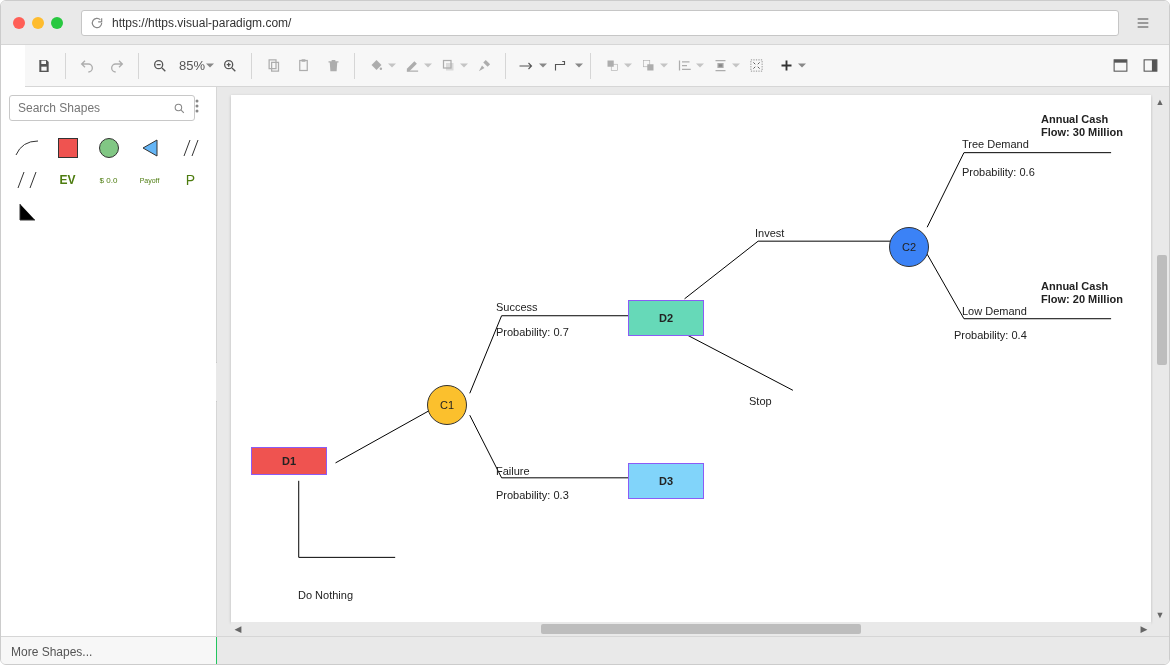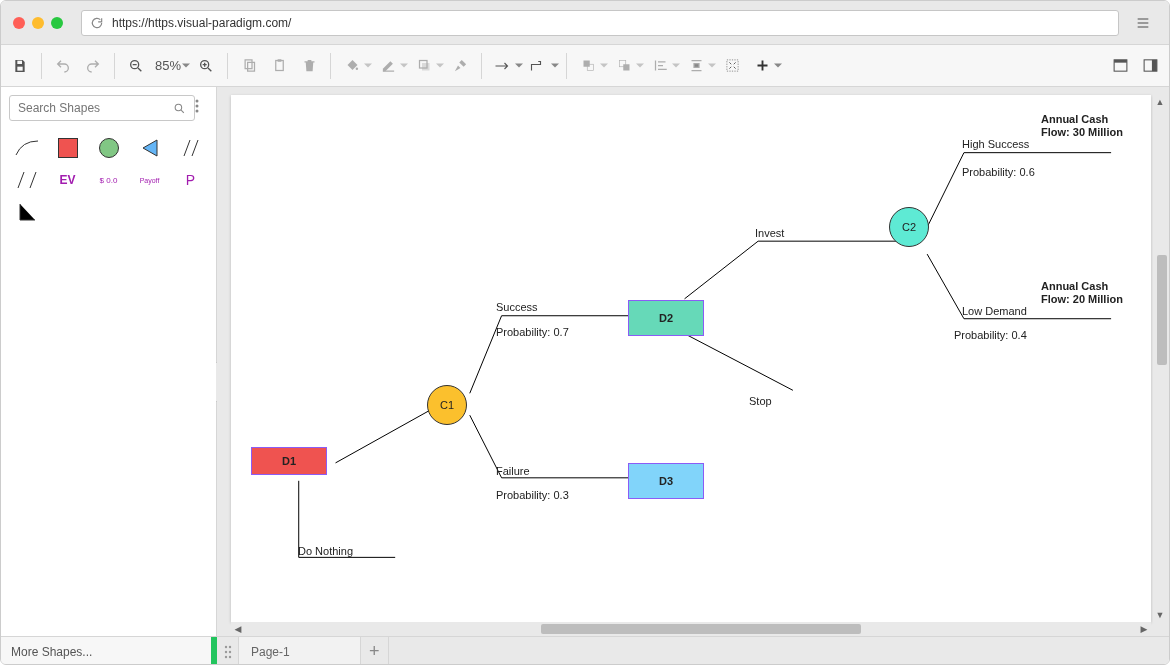--- a/index.html
+++ b/index.html
@@ -7,42 +7,42 @@
 
 
 .titlebar { height:44px; background:#e9e9e9; display:flex; align-items:center; padding:0 12px; border-bottom:1px solid #d6d6d6; }
 .dots { display:flex; gap:7px; margin-right:18px; }
 .dot { width:12px; height:12px; border-radius:50%; }
 .url-bar { flex:1; height:26px; background:#fff; border:1px solid #c6c6c6; border-radius:3px; display:flex; align-items:center; padding:0 8px; font-size:12px; color:#333; }
 .url-bar svg { margin-right:8px; }
 .hamburger { width:28px; height:28px; display:flex; align-items:center; justify-content:center; margin-left:10px; color:#808080; cursor:pointer; }
 
 
-.toolbar { height:42px; background:#f7f7f7; border-bottom:1px solid #d6d6d6; display:flex; align-items:center; padding:0 4px; gap:0; }
+.toolbar { height:42px; background:#f7f7f7; border-bottom:1px solid #d6d6d6; display:flex; align-items:center; padding:0 4px; gap:0;margin-left:24px; }
 .tb-btn { width:30px; height:30px; display:flex; align-items:center; justify-content:center; color:#555; cursor:pointer; }
 .tb-btn svg { display:block; }
 .tb-sep { width:1px; height:26px; background:#d6d6d6; margin:0 6px; }
 .zoom-label { font-size:13px; color:#555; padding:0 4px; }
 .tb-drop { width:10px; margin-left:-4px; }
 .dim { opacity:.45; }
 .toolbar-right { margin-left:auto; display:flex; }
 
 
 .content { display:flex; height:calc(665px - 44px - 42px - 30px); }
 
 
 .sidebar { width:216px; background:#fff; border-right:1px solid #d6d6d6; display:flex; flex-direction:column; position:relative; }
 .search-row { display:flex; align-items:center; padding:8px 8px 6px; }
 .search-box { flex:1; height:26px; border:1px solid #c8c8c8; border-radius:3px; display:flex; align-items:center; padding:0 8px; font-size:12px; color:#999; }
 .search-box input { border:0; outline:0; flex:1; font-size:12px; }
 .side-menu-btn { width:14px; color:#888; cursor:pointer; }
 .panel-title { display:flex; align-items:center; font-size:13px; font-weight:bold; padding:6px 8px; color:#444; background:#f2f2f2; cursor:pointer; }
 .panel-title svg { margin-right:4px; }
 .palette { padding:10px 8px; display:grid; grid-template-columns:repeat(5,1fr); gap:10px 6px; align-items:center; justify-items:center; }
-.pal { width:28px; height:22px; display:flex; align-items:center; justify-content:center; font-size:10px; color:#a21caf; cursor:pointer; }
+.pal { width:28px; height:22px; display:flex; align-items:center; justify-content:center; font-size:10px; color:#4d7c0f; cursor:pointer; }
 .splitter { position:absolute; right:-6px; top:50%; width:6px; height:40px; background:#e9e9e9; border:1px solid #c8c8c8; border-left:0; display:flex; align-items:center; justify-content:center; font-size:8px; color:#888; cursor:ew-resize; }
 
 
 .canvas-wrap { flex:1; background:#e9e9e9; position:relative; }
 .canvas { position:absolute; left:14px; top:8px; right:18px; bottom:14px; background:#fff; box-shadow:0 1px 3px rgba(0,0,0,.2); overflow:hidden; }
 .vscroll { position:absolute; right:2px; top:8px; bottom:14px; width:14px; background:#e9e9e9; }
 .vscroll-arrow { position:absolute; left:0; width:14px; height:14px; display:flex; align-items:center; justify-content:center; font-size:9px; color:#666; cursor:pointer; }
 .vscroll-thumb { position:absolute; right:0; width:10px; background:#bdbdbd; border-radius:2px; cursor:pointer; }
 .hscroll { position:absolute; left:14px; right:18px; bottom:0; height:14px; background:#e9e9e9; }
 .hscroll-arrow { position:absolute; top:0; width:14px; height:14px; display:flex; align-items:center; justify-content:center; font-size:9px; color:#666; cursor:pointer; }
@@ -50,21 +50,21 @@
 
 
 .node { position:absolute; display:flex; align-items:center; justify-content:center; font-size:11px; color:#222; }
 .decision { border:1px solid #8b5cf6;font-weight:bold; }
 .circle-node { border:1px solid #333; border-radius:50%; }
 .dlabel { position:absolute; font-size:11px; color:#222; white-space:nowrap; }
 .bold { font-weight:bold; }
 
 
 .footer { height:30px; display:flex; background:#e9e9e9; border-top:1px solid #d6d6d6; }
-.more-shapes { width:216px; background:#f7f7f7; border-right:6px solid #22c55e; display:flex; align-items:center; padding:0 10px; font-size:12px; color:#555; cursor:pointer; }
+.more-shapes { width:216px; background:#f7f7f7; border-right:1px solid #22c55e; display:flex; align-items:center; padding:0 10px; font-size:12px; color:#555; cursor:pointer; }
 .page-tabs { display:flex; align-items:center; }
 .page-drag { width:22px; height:30px; display:flex; align-items:center; justify-content:center; color:#999; cursor:pointer; border-right:1px solid #d6d6d6; }
 .page-tab { padding:0 70px 0 12px; height:30px; display:flex; align-items:center; font-size:12px; color:#666; background:#f2f2f2; border-right:1px solid #d6d6d6; cursor:pointer; }
 .add-page { width:28px; height:30px; display:flex; align-items:center; justify-content:center; color:#888; font-size:18px; cursor:pointer; border-right:1px solid #d6d6d6; }
 </style>
 </head>
 <body>
 
 <div class="titlebar">
   <div class="dots">
@@ -360,32 +360,32 @@
         </div>
       <div class="node circle-node" style="left:196px;top:290px;width:40px;height:40px;background:#fbc02d">
           <span>C1</span>
         </div>
       <div class="node decision" style="left:397px;top:205px;width:76px;height:36px;background:#66d9b8">
           <span>D2</span>
         </div>
       <div class="node decision" style="left:397px;top:368px;width:76px;height:36px;background:#81d4fa">
           <span>D3</span>
         </div>
-      <div class="node circle-node" style="left:658px;top:112px;width:40px;height:40px;background:#5eead4">
+      <div class="node circle-node" style="left:658px;top:132px;width:40px;height:40px;background:#3b82f6">
           <span>C2</span>
         </div>
 
-      <div class="dlabel" style="left:67px;top:450px">Do Nothing</div>
+      <div class="dlabel" style="left:67px;top:494px">Do Nothing</div>
       <div class="dlabel" style="left:265px;top:206px">Success</div>
       <div class="dlabel" style="left:265px;top:231px">Probability: 0.7</div>
       <div class="dlabel" style="left:265px;top:370px">Failure</div>
       <div class="dlabel" style="left:265px;top:394px">Probability: 0.3</div>
       <div class="dlabel" style="left:524px;top:132px">Invest</div>
       <div class="dlabel" style="left:518px;top:300px">Stop</div>
-      <div class="dlabel" style="left:731px;top:43px">High Success</div>
+      <div class="dlabel" style="left:731px;top:43px">Tree Demand</div>
       <div class="dlabel" style="left:731px;top:71px">Probability: 0.6</div>
       <div class="dlabel" style="left:731222px;"></div>
       <div class="dlabel" style="left:731px;top:210px">Low Demand</div>
       <div class="dlabel" style="left:723px;top:234px">Probability: 0.4</div>
       <div class="dlabel bold" style="left:810px;top:18px">Annual Cash</div>
       <div class="dlabel bold" style="left:810px;top:31px">Flow: 30 Million</div>
       <div class="dlabel bold" style="left:810px;top:185px">Annual Cash</div>
       <div class="dlabel bold" style="left:810px;top:198px">Flow: 20 Million</div>
     </div>
 
@@ -399,29 +399,13 @@
       <div class="hscroll-thumb" style="left:310px;width:320px"></div>
       <div class="hscroll-arrow" style="right:0">▶</div>
     </div>
   </div>
 </div>
 
 <div class="footer">
   <div class="more-shapes">
       <span>More Shapes...</span>
     </div>
-  <div class="page-tabs">
-    <div class="page-drag">
-        <svg width="8" height="14" viewBox="0 0 8 14">
-          <circle cx="2" cy="2" r="1.2" fill="#999"></circle>
-          <circle cx="6" cy="2" r="1.2" fill="#999"></circle>
-          <circle cx="2" cy="7" r="1.2" fill="#999"></circle>
-          <circle cx="6" cy="7" r="1.2" fill="#999"></circle>
-          <circle cx="2" cy="12" r="1.2" fill="#999"></circle>
-          <circle cx="6" cy="12" r="1.2" fill="#999"></circle>
-        </svg>
-      </div>
-    <div class="page-tab">
-        <span>Page-1</span>
-      </div>
-    <div class="add-page">+</div>
-  </div>
 </div>
 
 </body></html>

